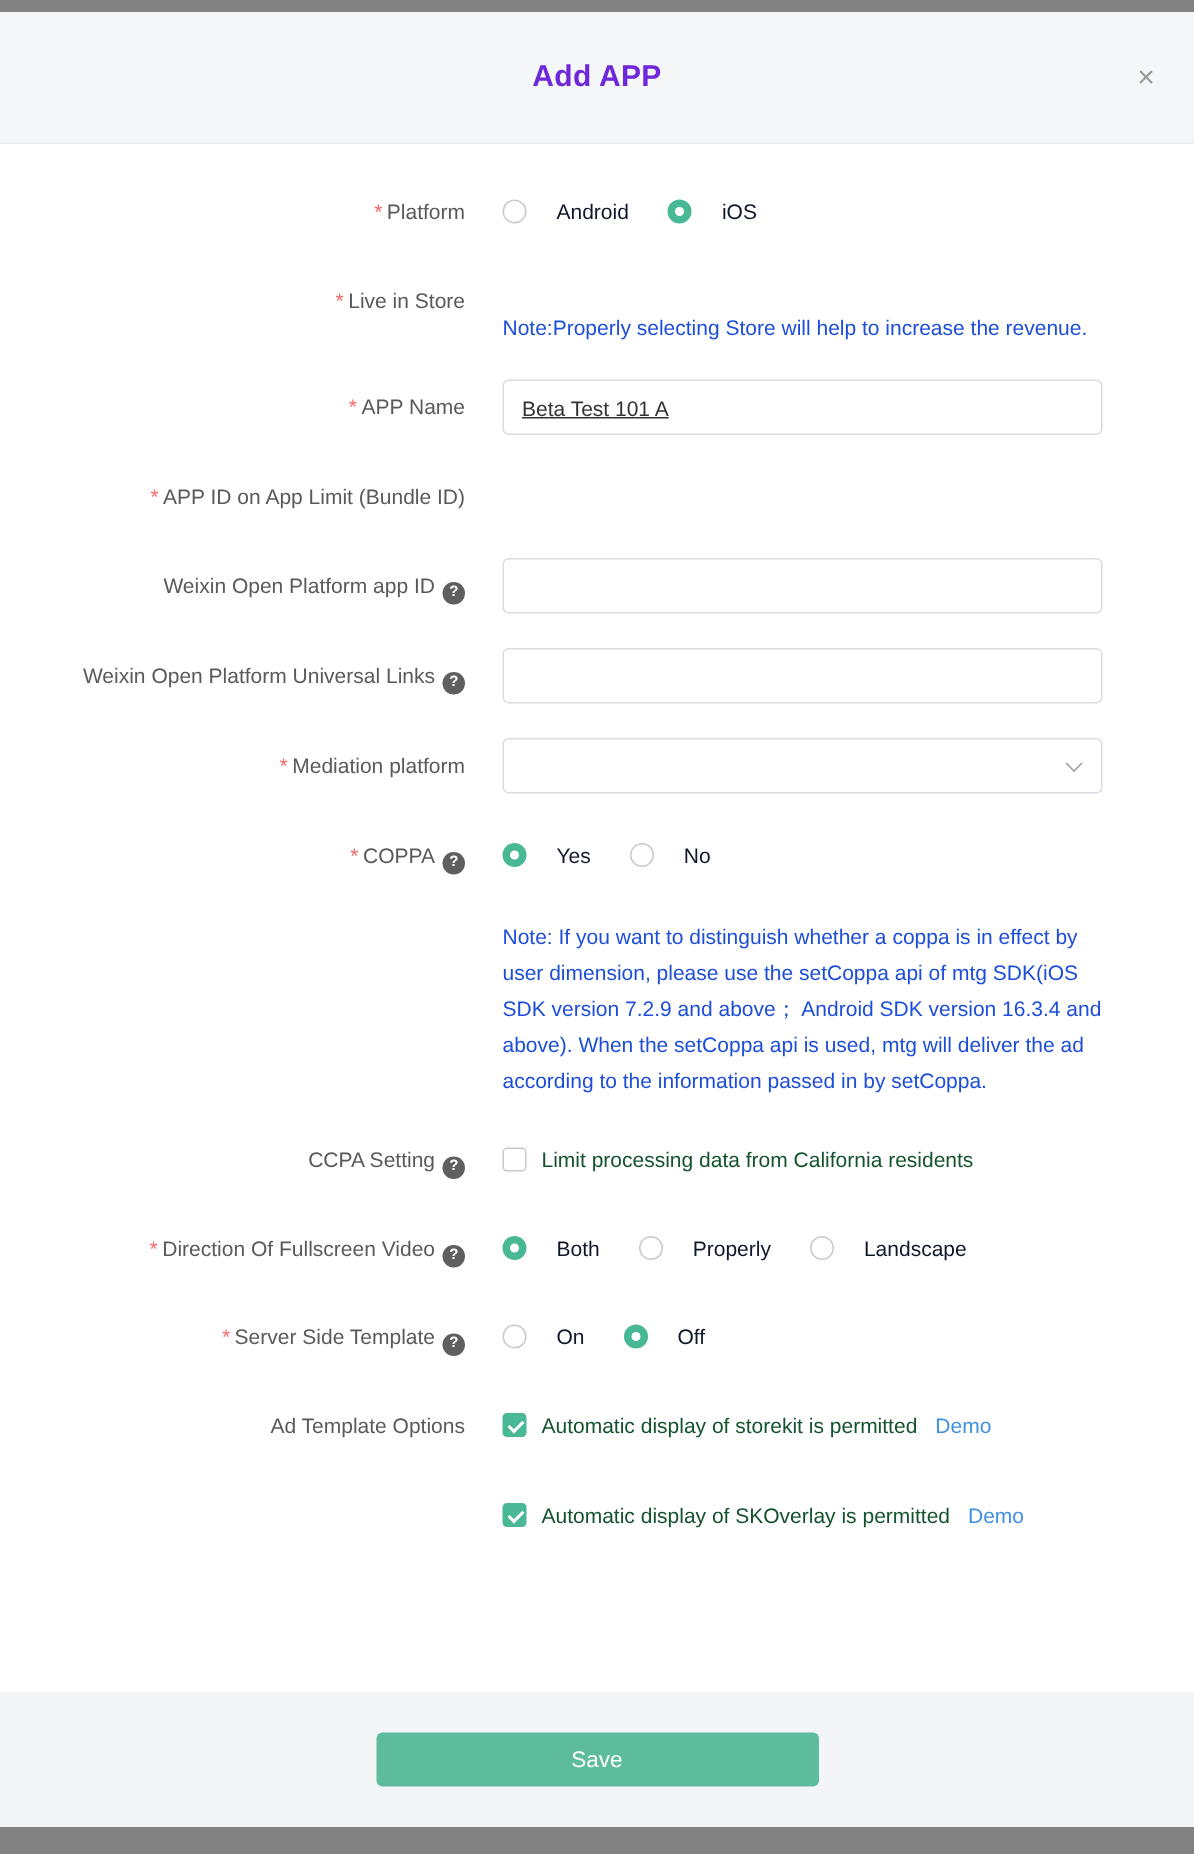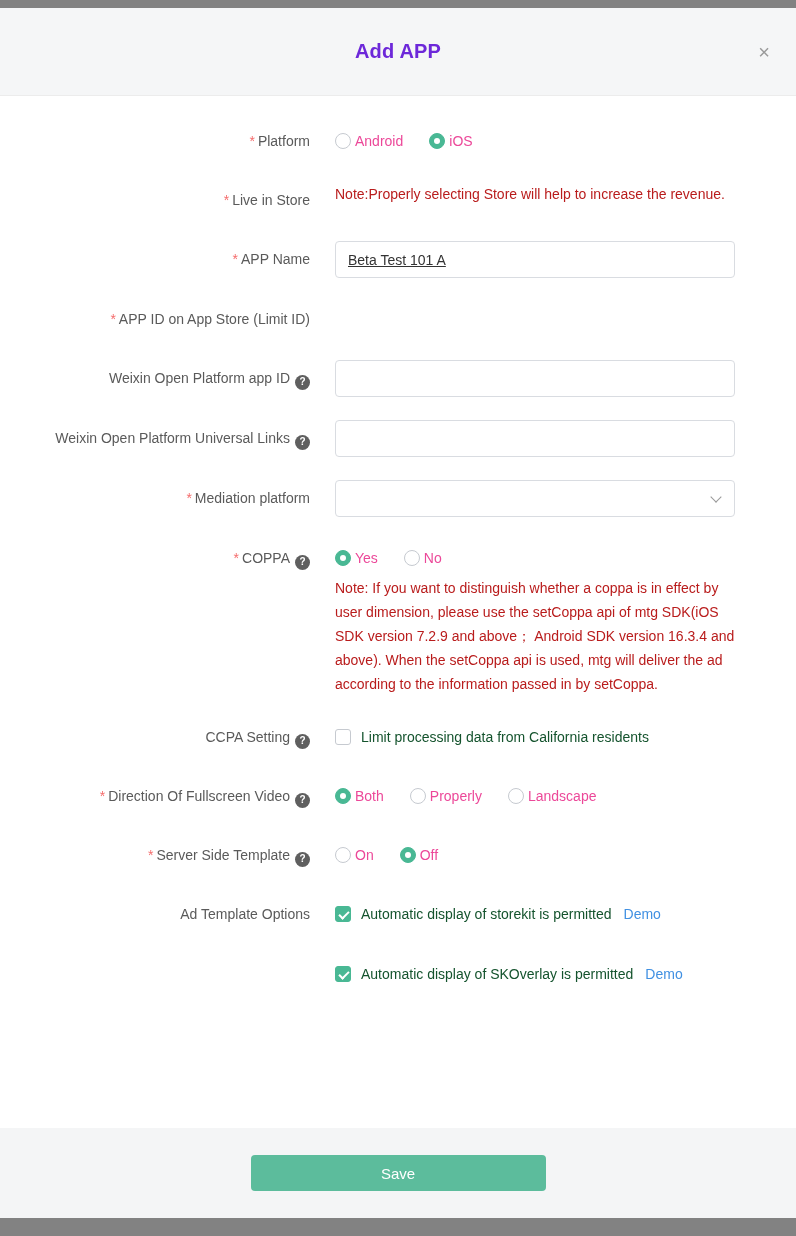--- a/index.html
+++ b/index.html
@@ -39,21 +39,21 @@
   }
 
   .radio { display: inline-flex; align-items: center; cursor: pointer; margin-right: 26px; }
   .radio:last-child { margin-right: 0; align-items: center; }
   .radio-dot { width: 16px; height: 16px; border-radius: 50%; border: 1px solid #c6cad0; background: #fff; position: relative; flex: none; }
   .radio.checked .radio-dot { background: #49b894; border-color: #49b894; }
   .radio.checked .radio-dot::after {
     content: ""; position: absolute; width: 6px; height: 6px; border-radius: 50%;
     background: #fff; left: 50%; top: 50%; transform: translate(-50%,-50%);
   }
-  .radio-label { margin-left: 4px; font-size: 14px; color: #ec4899; }
+  .radio-label { margin-left: 20px; font-size: 14px; color: #0f172a; }
 
   .checkbox { display: inline-flex; align-items: center; cursor: pointer; }
   .box { width: 16px; height: 16px; border: 1px solid #c6cad0; border-radius: 3px; background: #fff; position: relative; flex: none; }
   .checkbox.checked .box { background: #49b894; border-color: #49b894; }
   .checkbox.checked .box::after {
     content: ""; position: absolute; left: 5px; top: 1.5px; width: 4px; height: 8px;
     border: solid #fff; border-width: 0 2px 2px 0; transform: rotate(45deg);
   }
   .cb-label { margin-left: 10px; font-size: 14px; color: #14532d; }
 
@@ -67,21 +67,21 @@
 
   .select {
     width: 400px; height: 37px; border: 1px solid #d9dce1; border-radius: 4px;
     background: #fff; position: relative; cursor: pointer;
   }
   .select .chev {
     position: absolute; right: 14px; top: 12px; width: 8px; height: 8px;
     border-right: 1.6px solid #999; border-bottom: 1.6px solid #999; transform: rotate(45deg);
   }
 
-  .note { color: #b91c1c; font-size: 14px; line-height: 24px; margin-top: 0; }
+  .note { color: #1d4ed8; font-size: 14px; line-height: 24px; margin-top: 24px; }
 
   .demo-link { margin-left: 12px; font-size: 14px; color: #4090e2; text-decoration: none; cursor: pointer; }
   .stacked-gap { margin-top: 24px; }
 
   .modal-footer {
     height: 90px; background: #f4f5f6; flex: none;
     display: flex; align-items: center; justify-content: center;
   }
   .save-btn {
     width: 295px; height: 36px; background: #5cbc9c; color: #fff;
@@ -132,21 +132,21 @@
       <div class="label-col">
         <span class="req">*</span><span>APP Name</span>
       </div>
       <div class="control-col">
         <input class="text-input" type="text" value="Beta Test 101 A" style="">
       </div>
     </div>
 
     <div class="row">
       <div class="label-col">
-        <span class="req">*</span><span>APP ID on App Store (Limit ID)</span>
+        <span class="req">*</span><span>APP ID on App Limit (Bundle ID)</span>
       </div>
     </div>
 
     <div class="row">
       <div class="label-col">
         <span>Weixin Open Platform app ID</span><span class="help-icon">?</span>
       </div>
       <div class="control-col">
         <input class="text-input" type="text" value="" style="">
       </div>

